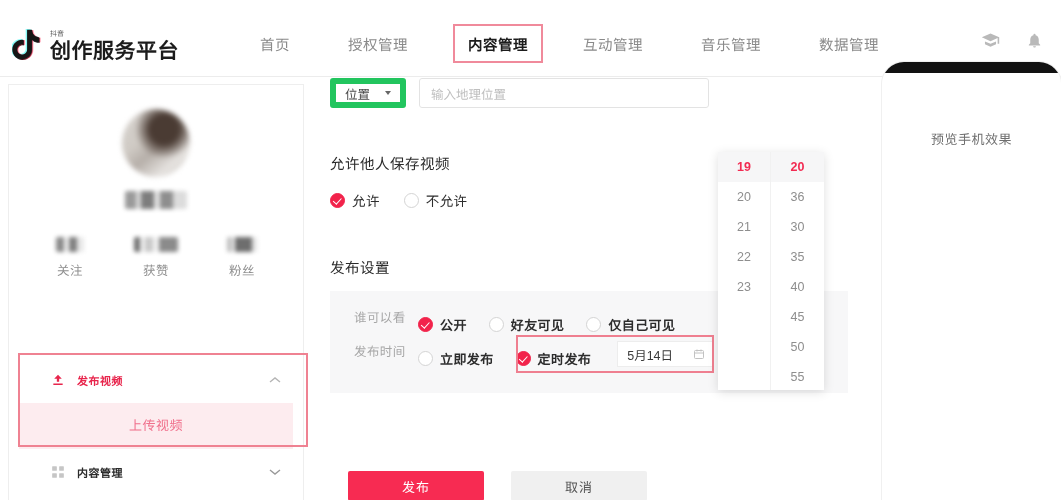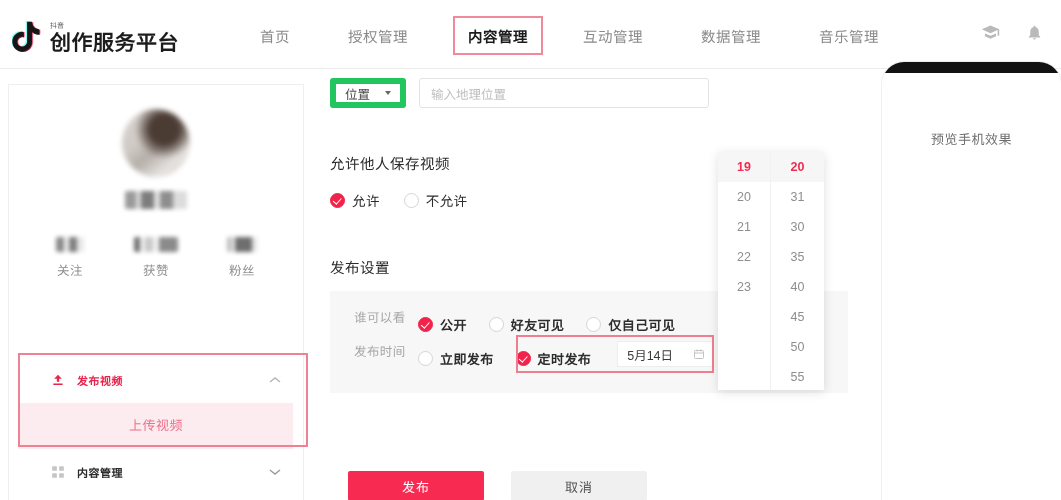--- a/index.html
+++ b/index.html
@@ -14,21 +14,21 @@
     position: relative;
     overflow: hidden;
     font-family: "Liberation Sans", "DejaVu Sans", sans-serif;
     color: #333;
     -webkit-font-smoothing: antialiased;
   }
 
   
   .topbar {
     position: absolute;
-    left: 0; top: 1px;
+    left: 0; top: 9px;
     width: 1061px;
     height: 68px;
     background: #fff;
     border-bottom: 1px solid #ececec;
     box-sizing: border-box;
   }
   .logo-wrap {
     position: absolute;
     left: 12px; top: 14px;
     display: flex;
@@ -472,22 +472,22 @@
       <span class="logo-sub">抖音</span>
       <span class="logo-main">创作服务平台</span>
     </span>
   </div>
 
   <div class="nav-items">
     <div class="nav-item">首页</div>
     <div class="nav-item">授权管理</div>
     <div class="nav-item active annotated">内容管理</div>
     <div class="nav-item">互动管理</div>
+    <div class="nav-item">音乐管理</div>
     <div class="nav-item">数据管理</div>
-    <div class="nav-item">音乐管理</div>
   </div>
 
   <div class="topbar-icons">
     <span class="ic">
       <svg width="19" height="19" viewBox="0 0 24 24" fill="#b9b9b9">
         <path d="M12 3 1 8l11 5 9-4.09V16h2V8L12 3zM5 13.18v3.64L12 20l7-3.18v-3.64L12 16l-7-2.82z"></path>
       </svg>
     </span>
     <span class="ic">
       <svg width="17" height="19" viewBox="0 0 24 24" fill="#b9b9b9">
@@ -635,21 +635,21 @@
 <div class="timepicker">
   <div class="tp-col left">
     <div class="tp-cell sel">19</div>
     <div class="tp-cell">20</div>
     <div class="tp-cell">21</div>
     <div class="tp-cell">22</div>
     <div class="tp-cell">23</div>
   </div>
   <div class="tp-col">
     <div class="tp-cell sel">20</div>
-    <div class="tp-cell">31</div>
+    <div class="tp-cell">36</div>
     <div class="tp-cell">30</div>
     <div class="tp-cell">35</div>
     <div class="tp-cell">40</div>
     <div class="tp-cell">45</div>
     <div class="tp-cell">50</div>
     <div class="tp-cell">55</div>
   </div>
 </div>
 
 <div class="phone">

